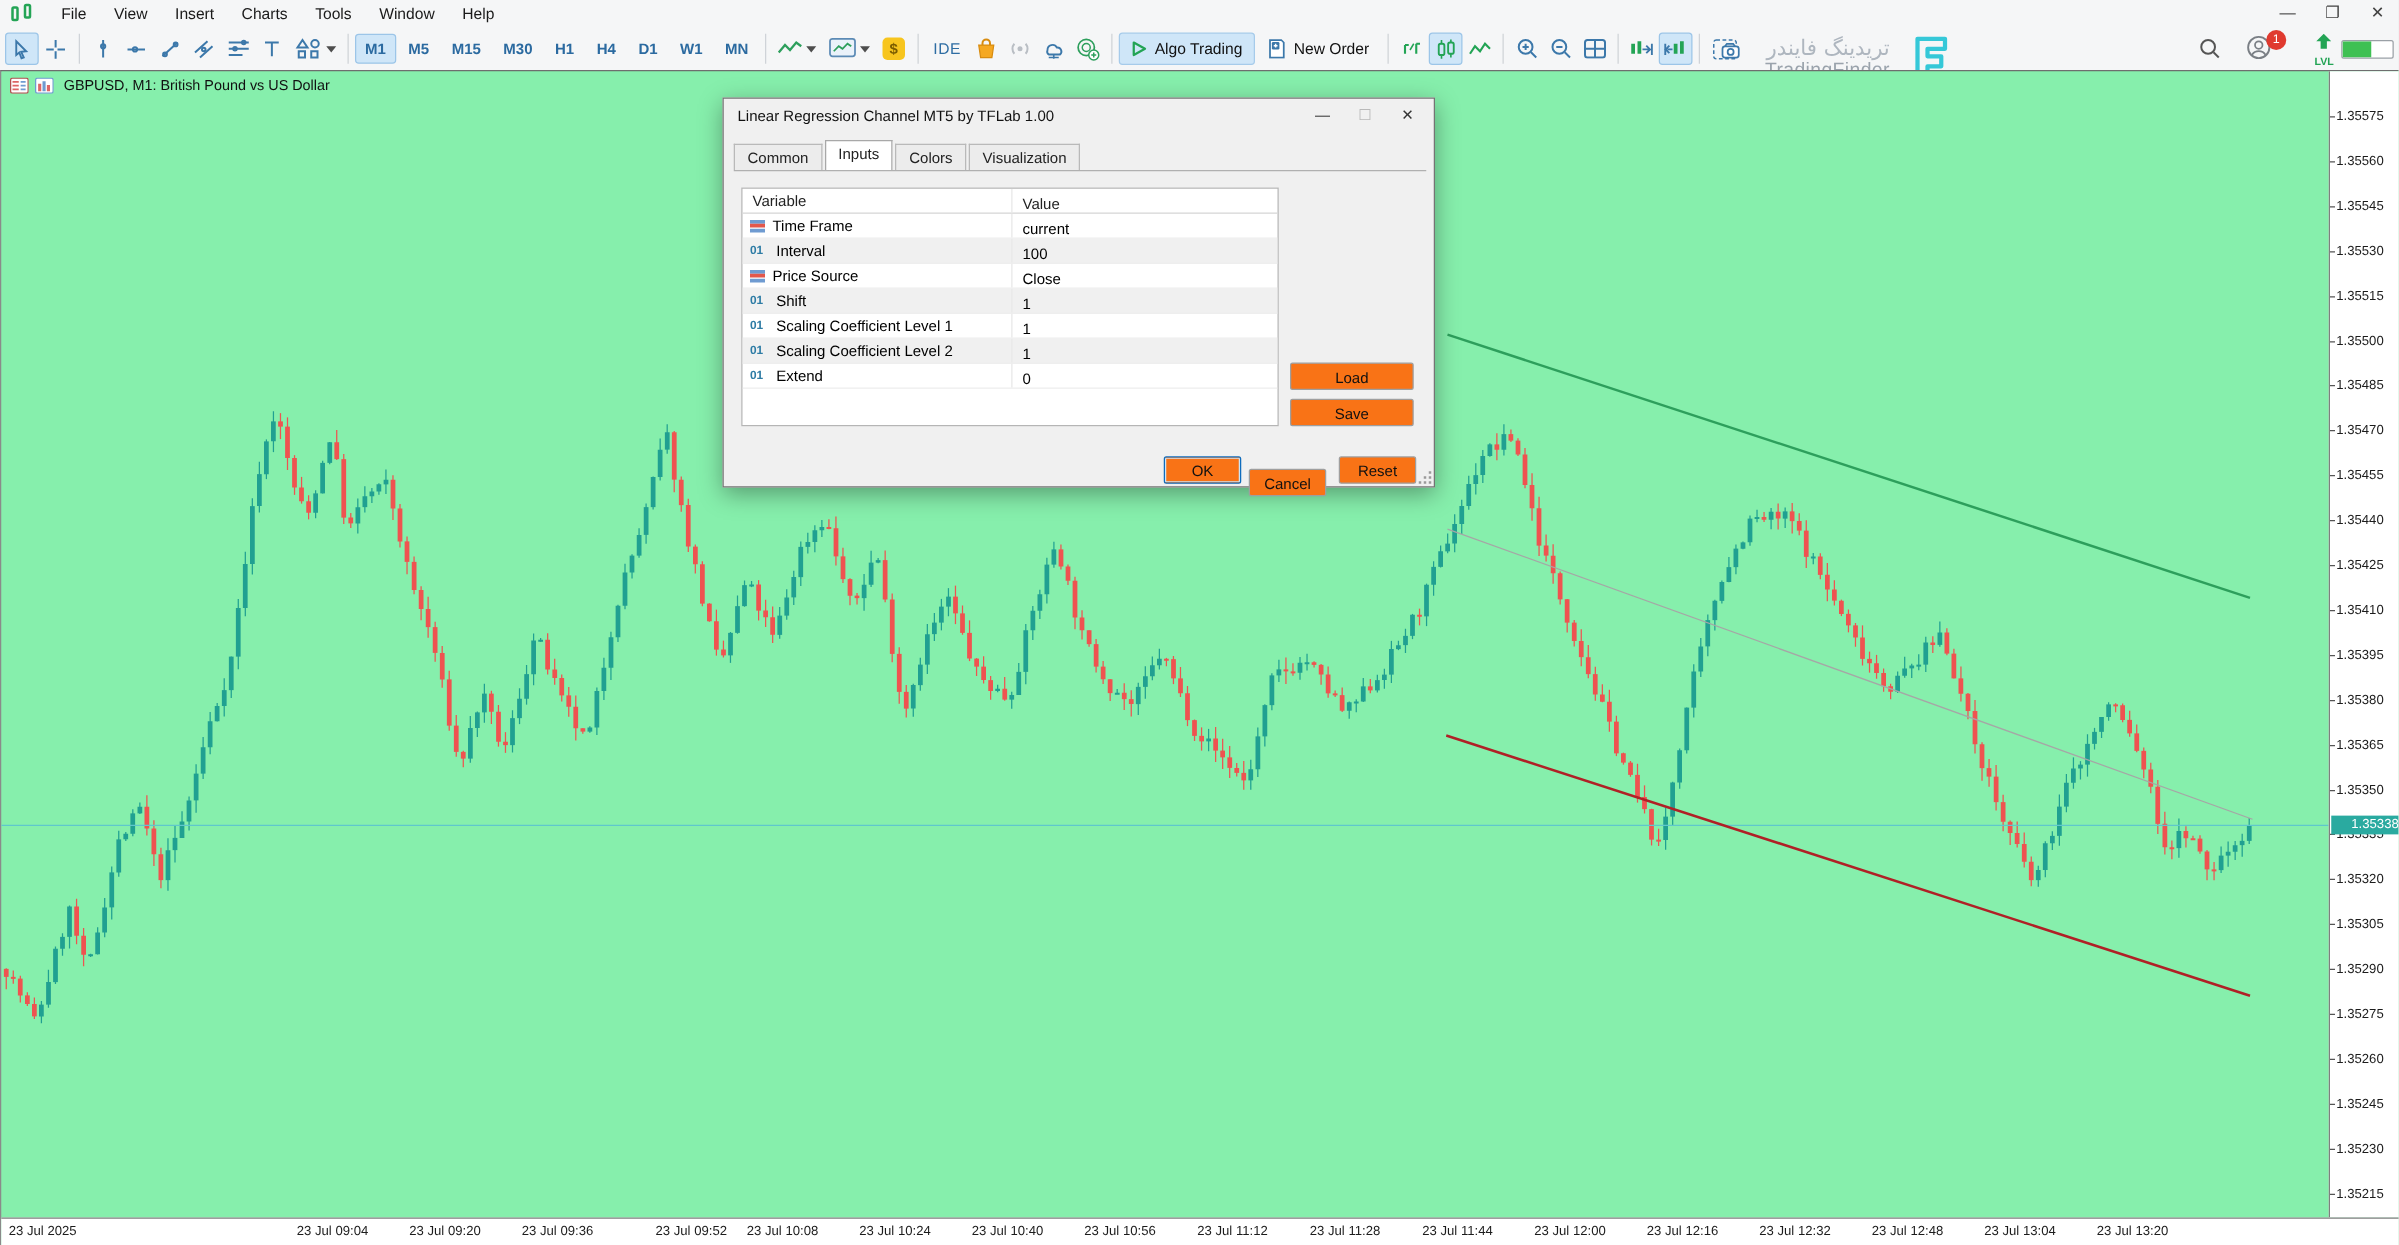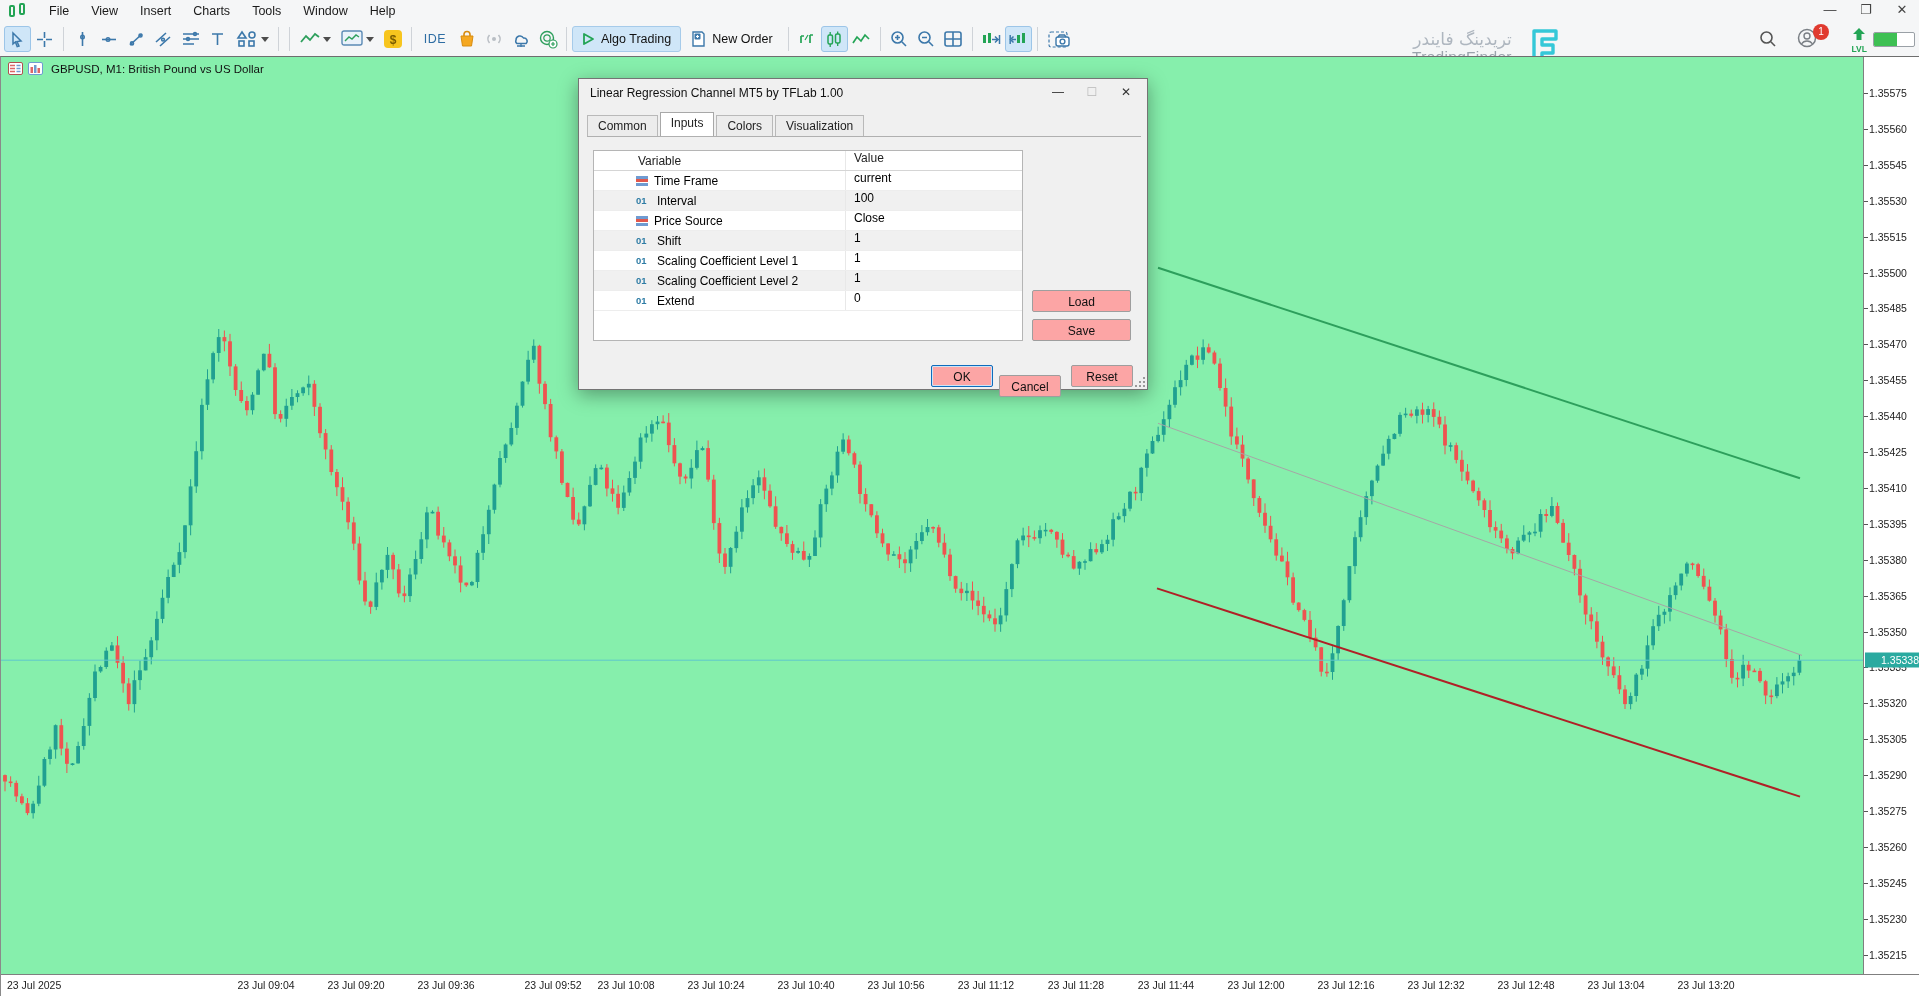--- a/index.html
+++ b/index.html
@@ -49,32 +49,32 @@
   #dlg-titlebar{position:relative;height:28px;display:flex;align-items:center;}
   #dlg-title{font-size:12px;color:#111;padding-left:11px;}
   #dlg-ctrl{position:absolute;right:4px;top:0;display:flex;}
   .dlg-cbtn{width:34px;height:26px;text-align:center;line-height:26px;font-size:12px;color:#333;}
   .dlg-cbtn.dim{color:#b9b9b9;}
   #dlg-tabs{position:absolute;left:8px;top:33px;display:flex;align-items:flex-end;height:24px;}
   .dlg-tab{font-size:12px;color:#222;padding:3px 10px 4px;border:1px solid #b9b9b9;border-bottom:none;background:#ececec;margin-right:2px;height:21px;}
   .dlg-tab.active{background:#fff;height:24px;position:relative;z-index:2;border-color:#a8a8a8;}
   #dlg-tabline{position:absolute;left:8px;top:57px;width:554px;height:1px;background:#b0b0b0;}
   #param-table{position:absolute;left:14px;top:71px;width:430px;height:191px;background:#fff;border:1px solid #b5b5b5;font-size:12px;overflow:hidden;}
-  .pt-row{display:flex;height:20px;align-items:flex-start;border-bottom:1px solid #ededed;padding-left:36px;}
+  .pt-row{display:flex;height:20px;align-items:flex-end;border-bottom:1px solid #ededed;}
   .pt-row.alt{background:#f0f0f0;}
   .pt-row.header{border-bottom:1px solid #d5d5d5;color:#222;}
   .pt-c1{width:216px;display:flex;align-items:center;padding-left:6px;gap:6px;border-right:1px solid #e8e8e8;height:100%;}
   .pt-c2{flex:1;padding-left:8px;}
   .icon-num{color:#2e7ca5;font-size:9.5px;font-weight:bold;width:15px;letter-spacing:0;}
   .icon-enum{width:12px;height:10px;display:inline-block;position:relative;}
   .icon-enum i{position:absolute;left:0;width:12px;height:3px;display:block;}
   .icon-enum i:nth-child(1){top:0;background:#6f9bd1;}
   .icon-enum i:nth-child(2){top:3.5px;background:#e2574c;}
   .icon-enum i:nth-child(3){top:7px;background:#6f9bd1;}
-  .dlg-btn{position:absolute;height:22px;background:#fca5a5;border:1px solid #9e9e9e;border-radius:2px;font-size:12px;color:#111;text-align:center;line-height:20px;}
+  .dlg-btn{position:absolute;height:22px;background:#f97316;border:1px solid #9e9e9e;border-radius:2px;font-size:12px;color:#111;text-align:center;line-height:20px;}
   .dlg-btn.def{border:1px solid #0f6cbd;box-shadow:inset 0 0 0 1px #cde4f5;}
   #grip{position:absolute;right:2px;bottom:2px;width:10px;height:10px;}
   #grip b{position:absolute;width:2px;height:2px;background:#9a9a9a;}
 
   .ic-blue{stroke:#3c78aa;fill:none;stroke-width:1.6;}
 </style>
 </head>
 <body>
 
 <div id="app">
@@ -152,20 +152,31 @@
     <div class="tb-btn" style="width:42px">
       <svg width="22" height="18" viewBox="0 0 22 18">
           <path class="ic-blue" d="M6 2 L10 8 L2 8 Z"></path>
           <circle cx="16" cy="5" r="3" class="ic-blue"></circle>
           <rect x="3" y="11" width="5" height="5" class="ic-blue"></rect>
           <rect x="13" y="11" width="5" height="5" class="ic-blue"></rect>
         </svg>
       <span class="caret"></span>
     </div>
     <div class="tb-sep"></div>
+    <div id="timeframes" style="display:flex;gap:2px;">
+        <div class="tf-btn active">M1</div>
+        <div class="tf-btn">M5</div>
+        <div class="tf-btn">M15</div>
+        <div class="tf-btn">M30</div>
+        <div class="tf-btn">H1</div>
+        <div class="tf-btn">H4</div>
+        <div class="tf-btn">D1</div>
+        <div class="tf-btn">W1</div>
+        <div class="tf-btn">MN</div>
+      </div>
     <div class="tb-sep"></div>
     <div class="tb-btn" style="width:40px">
       <svg width="20" height="14" viewBox="0 0 20 14">
           <path d="M1 10 L6 4 L10 8 L15 2 L19 5" stroke="#2d9f5c" fill="none" stroke-width="1.8"></path>
         </svg>
       <span class="caret"></span>
     </div>
     <div class="tb-btn" style="width:44px">
       <svg width="22" height="18" viewBox="0 0 22 18">
           <rect x="1" y="1" width="20" height="14" rx="2" fill="#eaf2fa" stroke="#5b8ab5" stroke-width="1.4"></rect>

